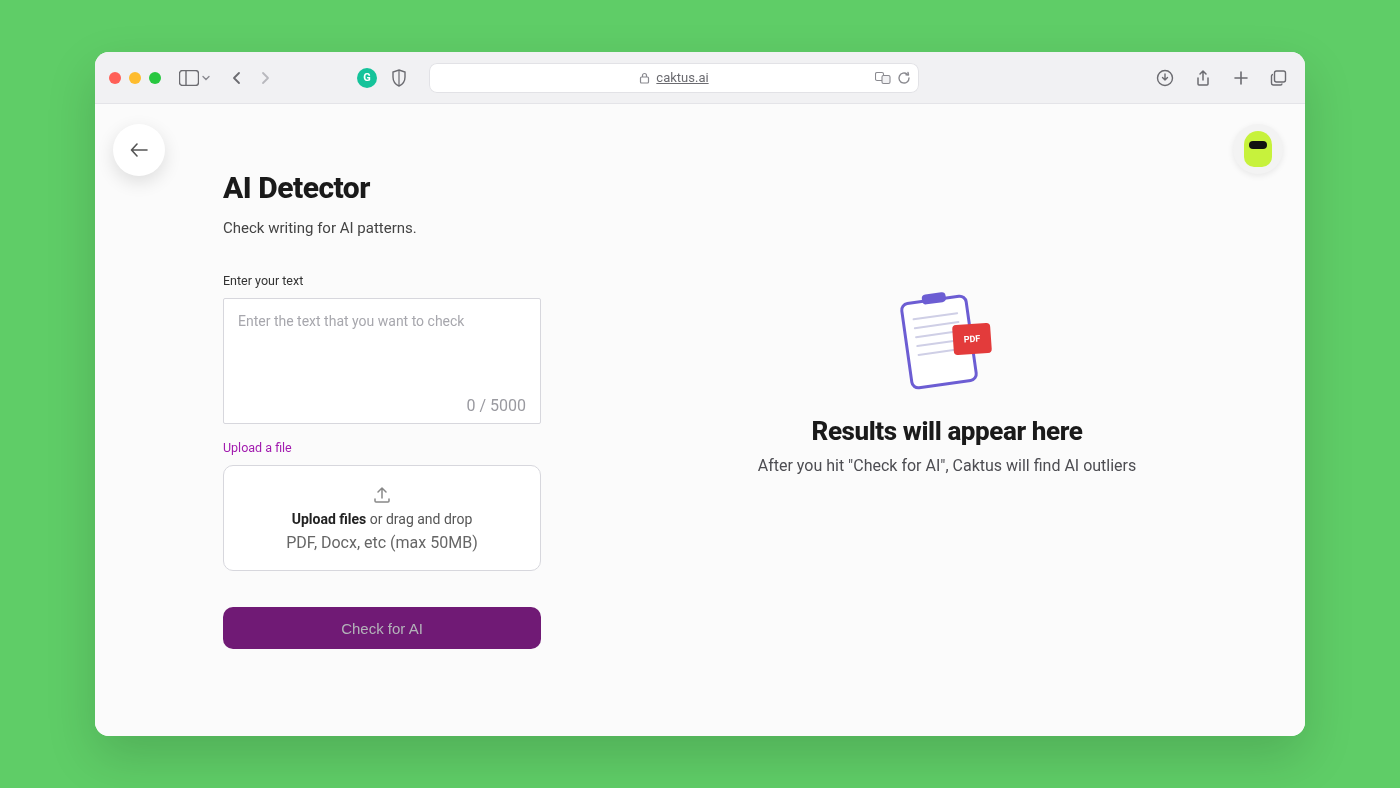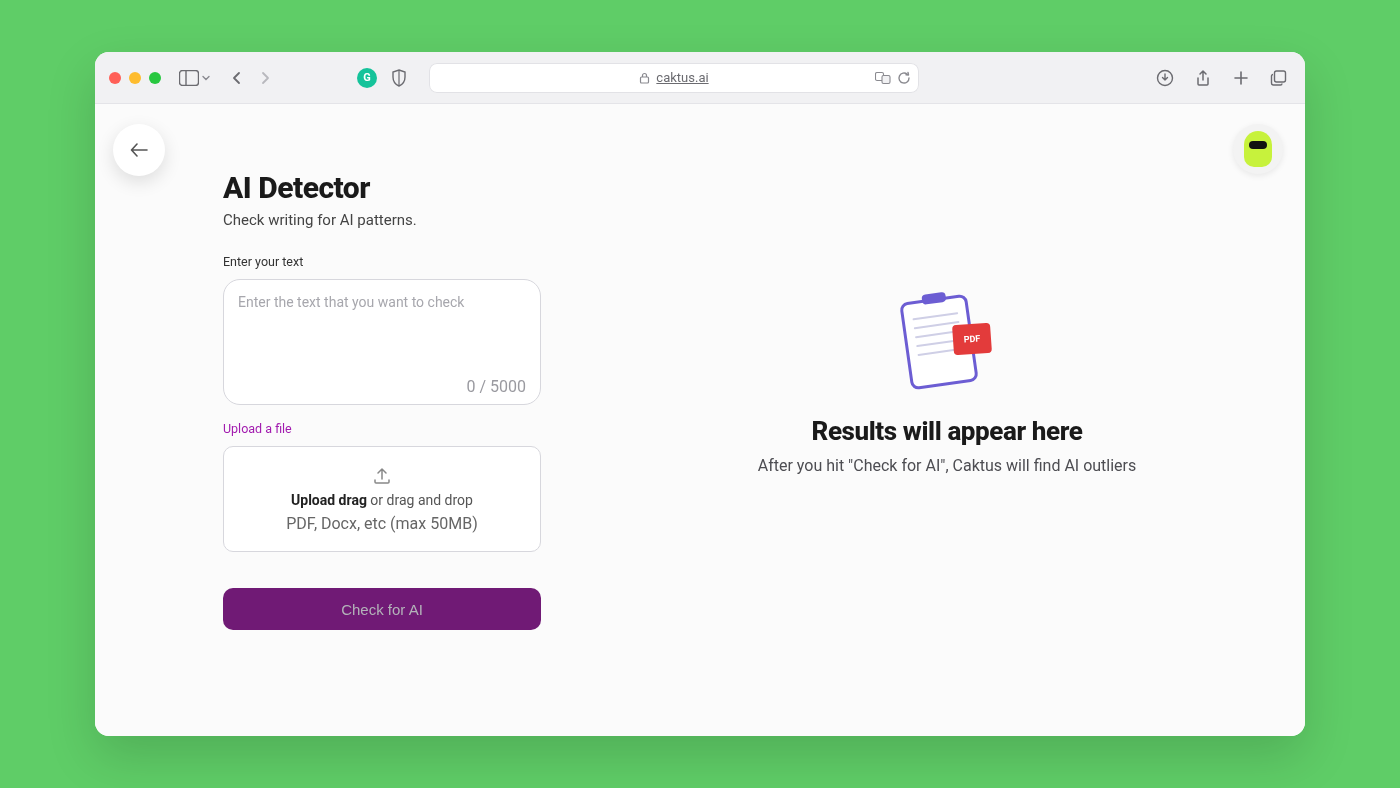--- a/index.html
+++ b/index.html
@@ -91,26 +91,26 @@
   }
   .avatar .cactus { width:28px;height:36px;background:#c7f23c;border-radius:14px 14px 10px 10px;position:relative;}
   .avatar .cactus::before{content:"";position:absolute;top:10px;left:5px;width:18px;height:8px;background:#111;border-radius:4px;}
   .content {
     display:flex;
     padding: 66px 12px 0 128px;
     gap: 60px;
   }
   .left-col { width: 318px; }
   .page-title { font-size:30px; font-weight:800; color:#1a1a1a; letter-spacing:-0.5px; }
-  .page-sub { font-size:15px; color:#444; margin-top:6px; }
-  .field-label { font-size:12.5px; color:#333; margin-top:25px; }
+  .page-sub { font-size:15px; color:#444; margin-top:14px; }
+  .field-label { font-size:12.5px; color:#333; margin-top:36px; }
   .textarea-wrap {
     margin-top:10px;
     border:1px solid #d7d7dd;
-    border-radius:17px;
+    border-radius:2px;
     background:#fff;
     height:126px;
     padding:14px 14px 8px;
     display:flex;flex-direction:column;
   }
   .textarea-wrap textarea {
     flex:1; border:none; outline:none; resize:none; font-family:inherit;
     font-size:14px; color:#333; background:transparent;
   }
   .textarea-wrap textarea::placeholder{ color:#a7a7ad; }
@@ -268,21 +268,21 @@
           <textarea placeholder="Enter the text that you want to check" style=""></textarea>
           <div class="char-count">0 / 5000</div>
         </div>
 
         <div class="upload-label">Upload a file</div>
         <div class="upload-box">
           <svg width="20" height="20" viewBox="0 0 20 20">
               <path d="M10 13V3M10 3L6 7M10 3L14 7" stroke="#888" stroke-width="1.5" fill="none" stroke-linecap="round" stroke-linejoin="round"></path>
               <path d="M3 14V16C3 16.6 3.4 17 4 17H16C16.6 17 17 16.6 17 16V14" stroke="#888" stroke-width="1.5" fill="none" stroke-linecap="round"></path>
             </svg>
-          <div class="line1"><b>Upload drag</b><span> or drag and drop</span></div>
+          <div class="line1"><b>Upload files</b><span> or drag and drop</span></div>
           <div class="line2">PDF, Docx, etc (max 50MB)</div>
         </div>
 
         <button class="check-btn" disabled="">Check for AI</button>
       </div>
 
       <div class="right-col">
         <div class="clipboard-illo">
           <div class="board">
               <div class="lines">

